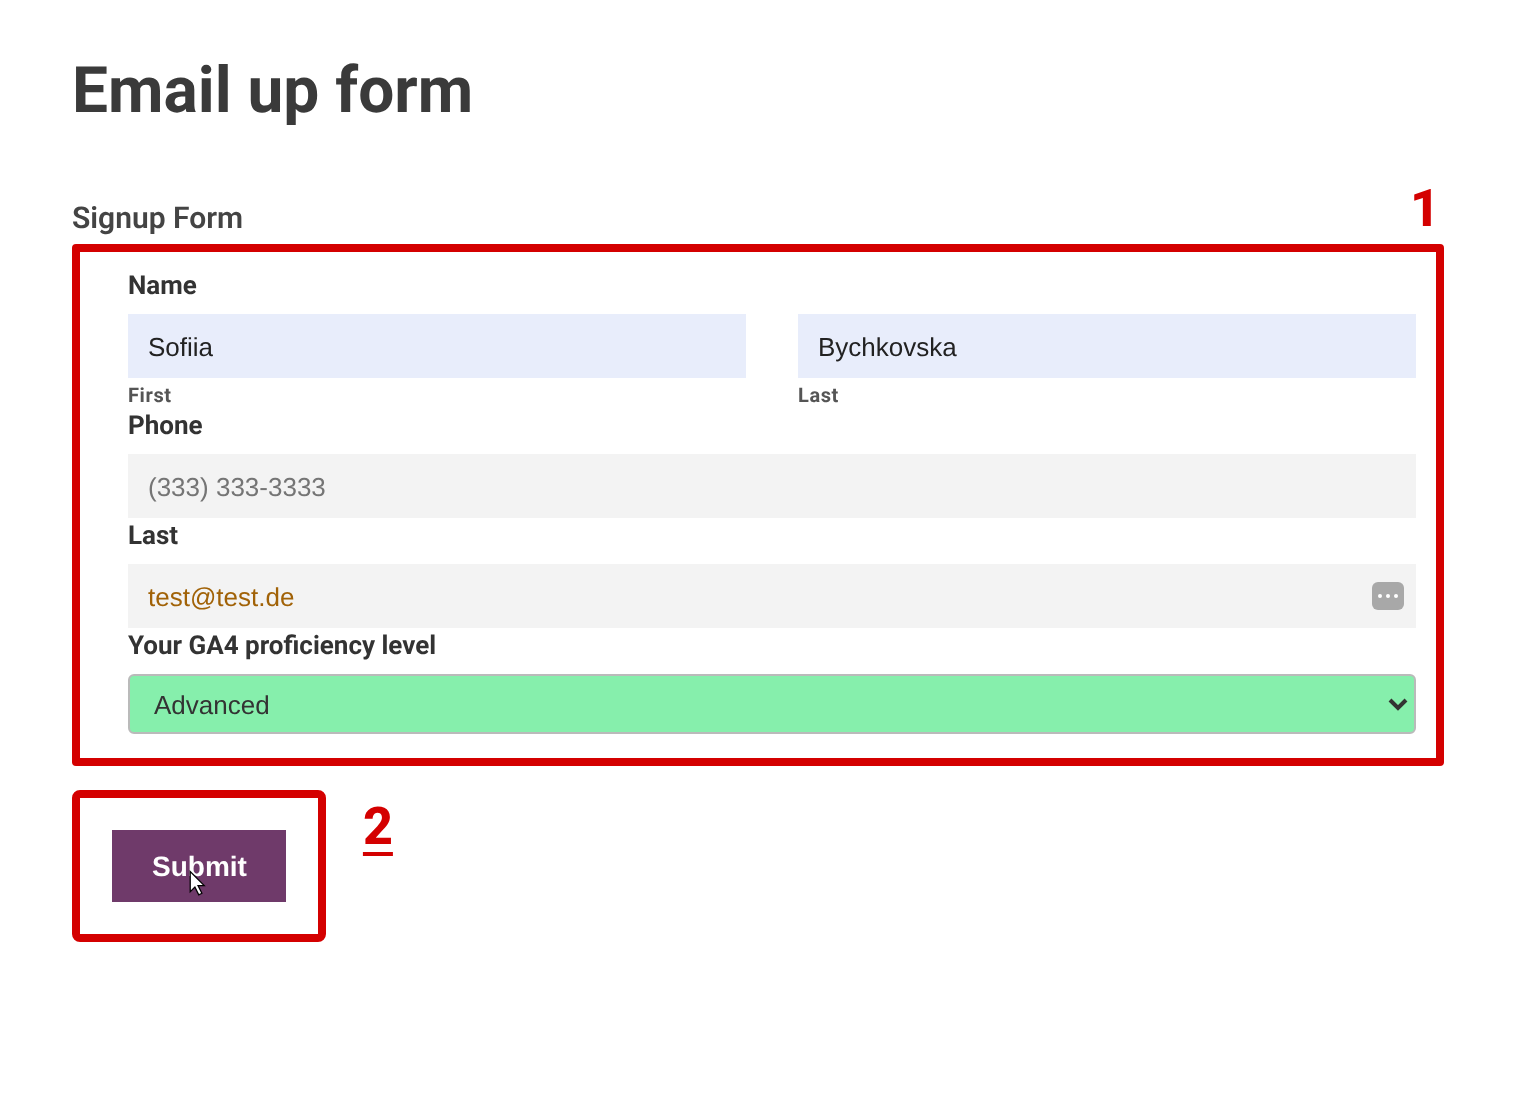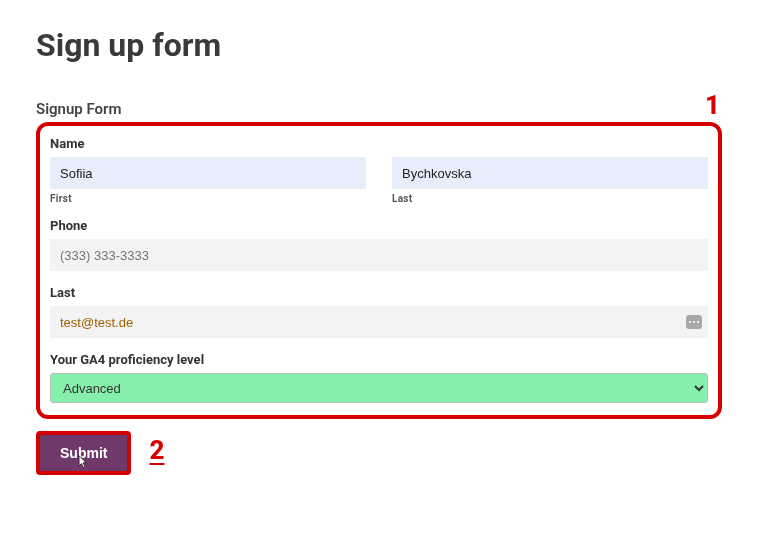--- a/index.html
+++ b/index.html
@@ -32,29 +32,29 @@
     font-size: 26px;
     font-weight: 800;
     color: #d40000;
     line-height: 1;
   }
   .annot-1 {
     margin-right: 2px;
   }
   .form-box {
     border: 4px solid #d40000;
-    border-radius: 12px;
-    padding: 10px 10px 12px 10px;
+    border-radius: 2px;
+    padding: 10px 10px 12px 24px;
   }
   .field-label {
     font-size: 13px;
     font-weight: 700;
     color: #333333;
     margin-bottom: 6px;
-    margin-top: 14px;
+    margin-top: 2px;
   }
   .field-label.first { margin-top: 0; }
   .name-row {
     display: flex;
     gap: 26px;
   }
   .name-col {
     flex: 1;
     display: flex;
     flex-direction: column;
@@ -117,21 +117,21 @@
   }
   .submit-row {
     display: flex;
     align-items: center;
     margin-top: 12px;
     gap: 18px;
   }
   .submit-frame {
     border: 4px solid #d40000;
     border-radius: 4px;
-    padding: 0;
+    padding: 16px;
     display: inline-block;
   }
   button.submit-btn {
     background: #6f3a6a;
     color: #ffffff;
     border: none;
     font-size: 14px;
     font-weight: 600;
     padding: 10px 20px;
     cursor: pointer;
@@ -152,21 +152,21 @@
     text-decoration: underline;
     text-underline-offset: 4px;
     line-height: 1;
     align-self: flex-start;
     margin-top: 6px;
   }
 </style>
 </head>
 <body>
 
-<h1 class="page-title">Sign up form</h1>
+<h1 class="page-title">Email up form</h1>
 
 <div class="section-row">
   <div class="section-label">Signup Form</div>
   <div class="annot annot-1">1</div>
 </div>
 
 <div class="form-box">
 
   <div class="field-label first">Name</div>
   <div class="name-row">

